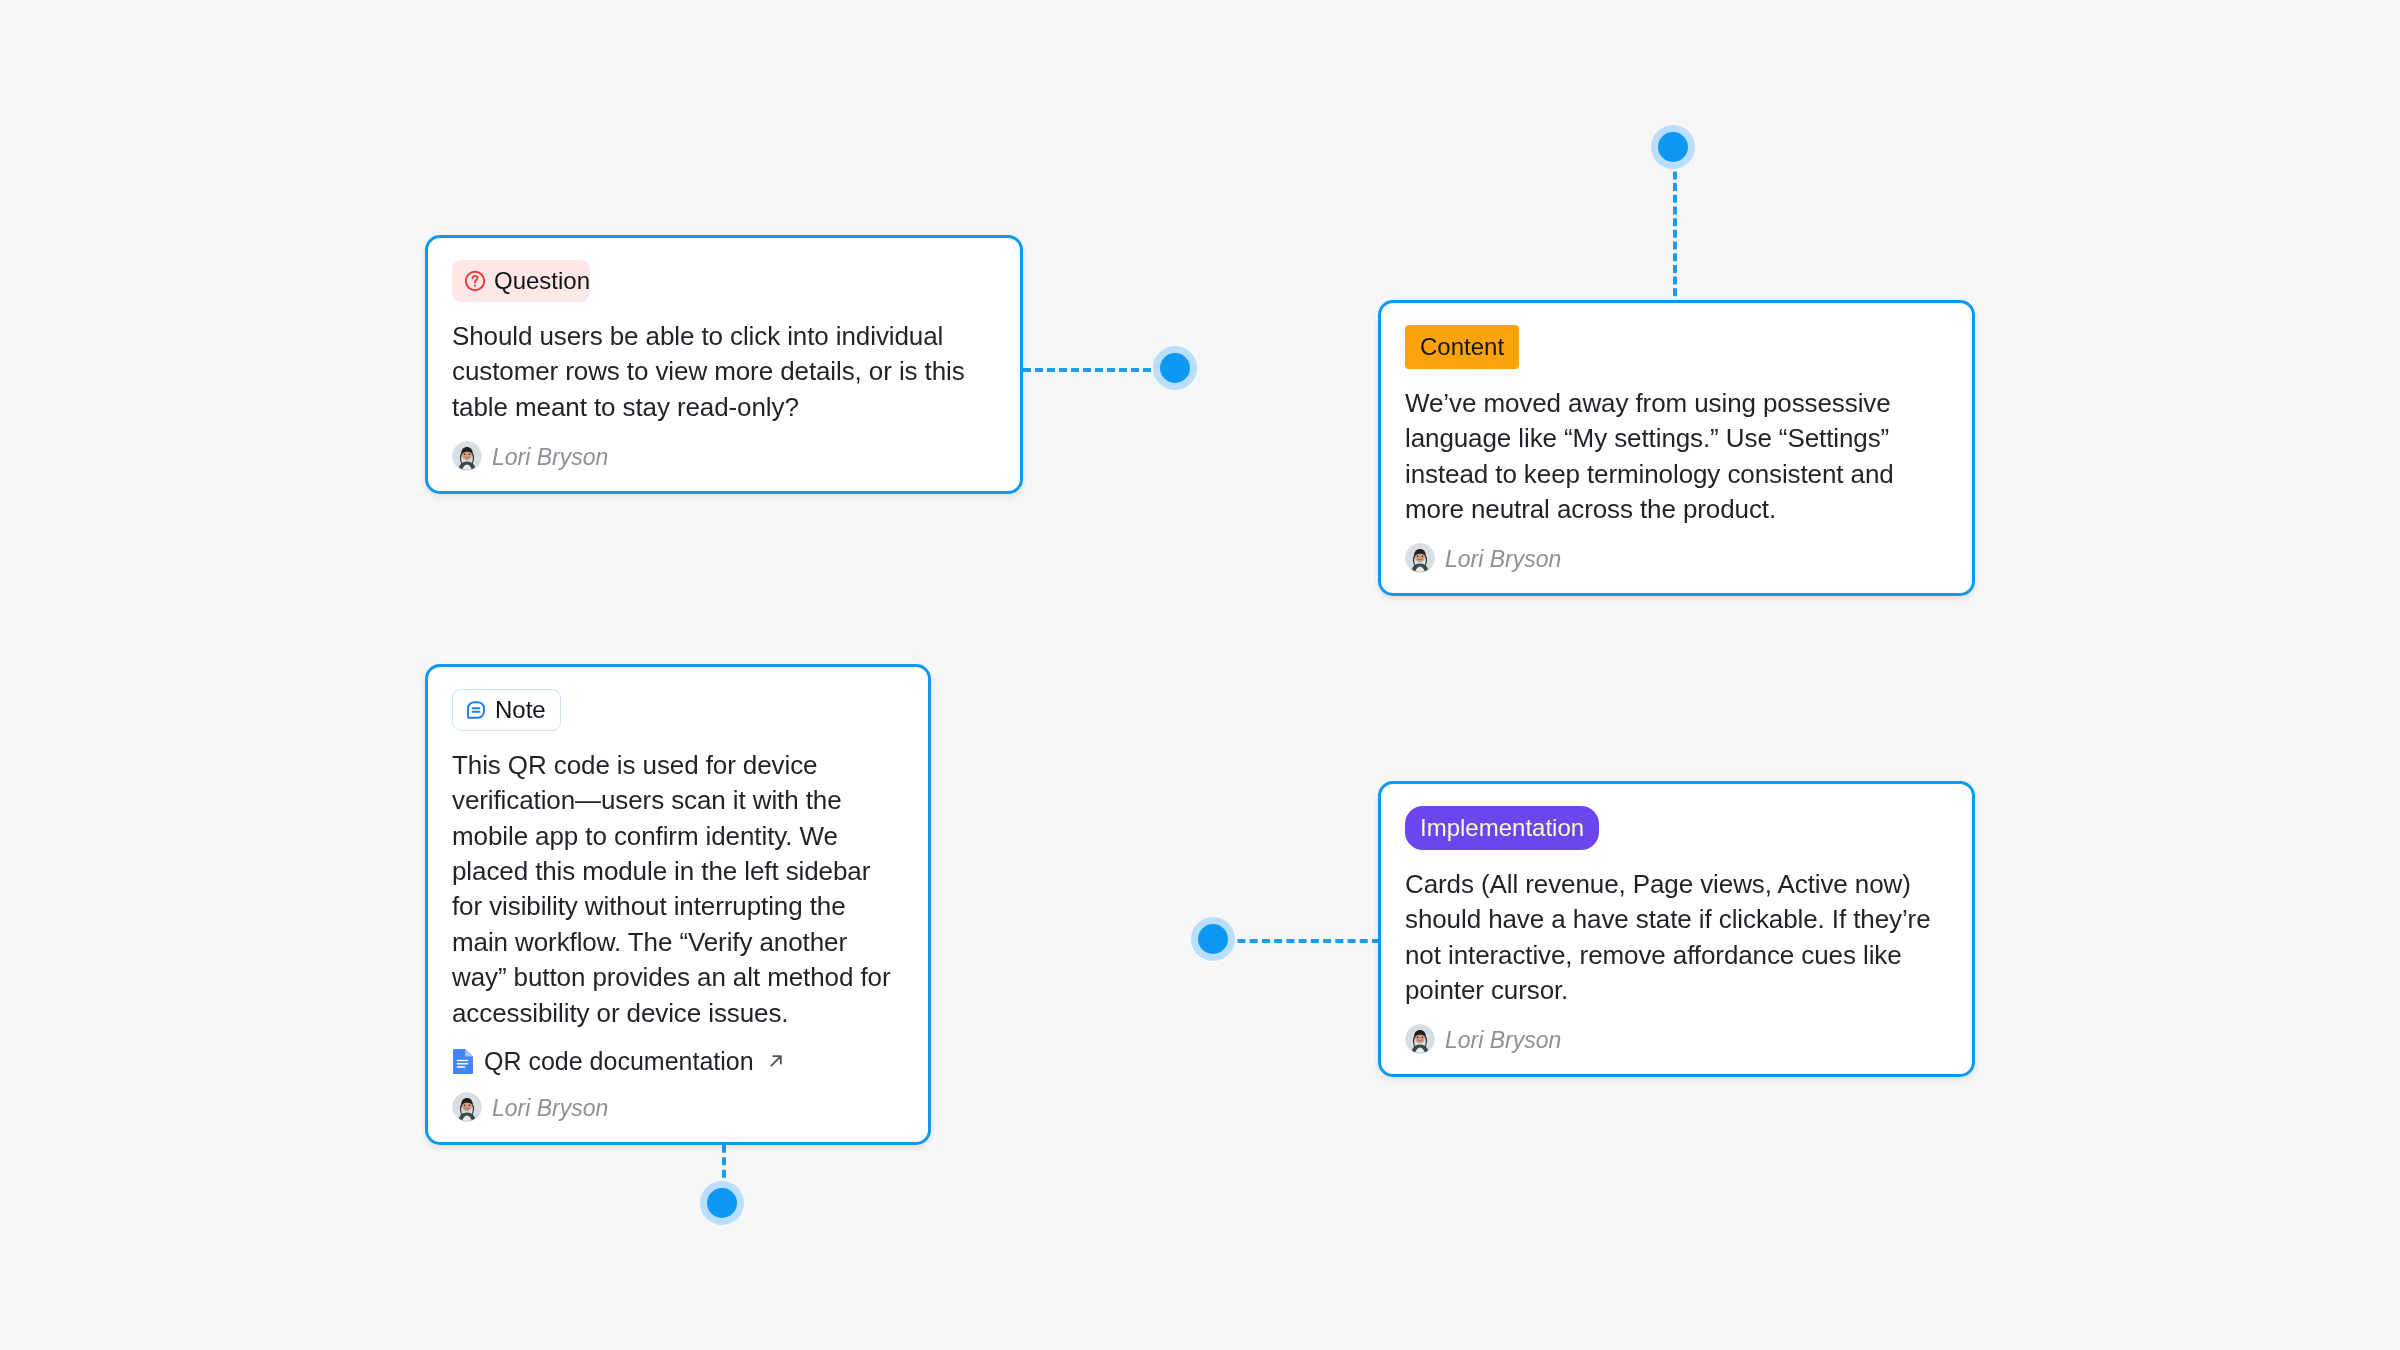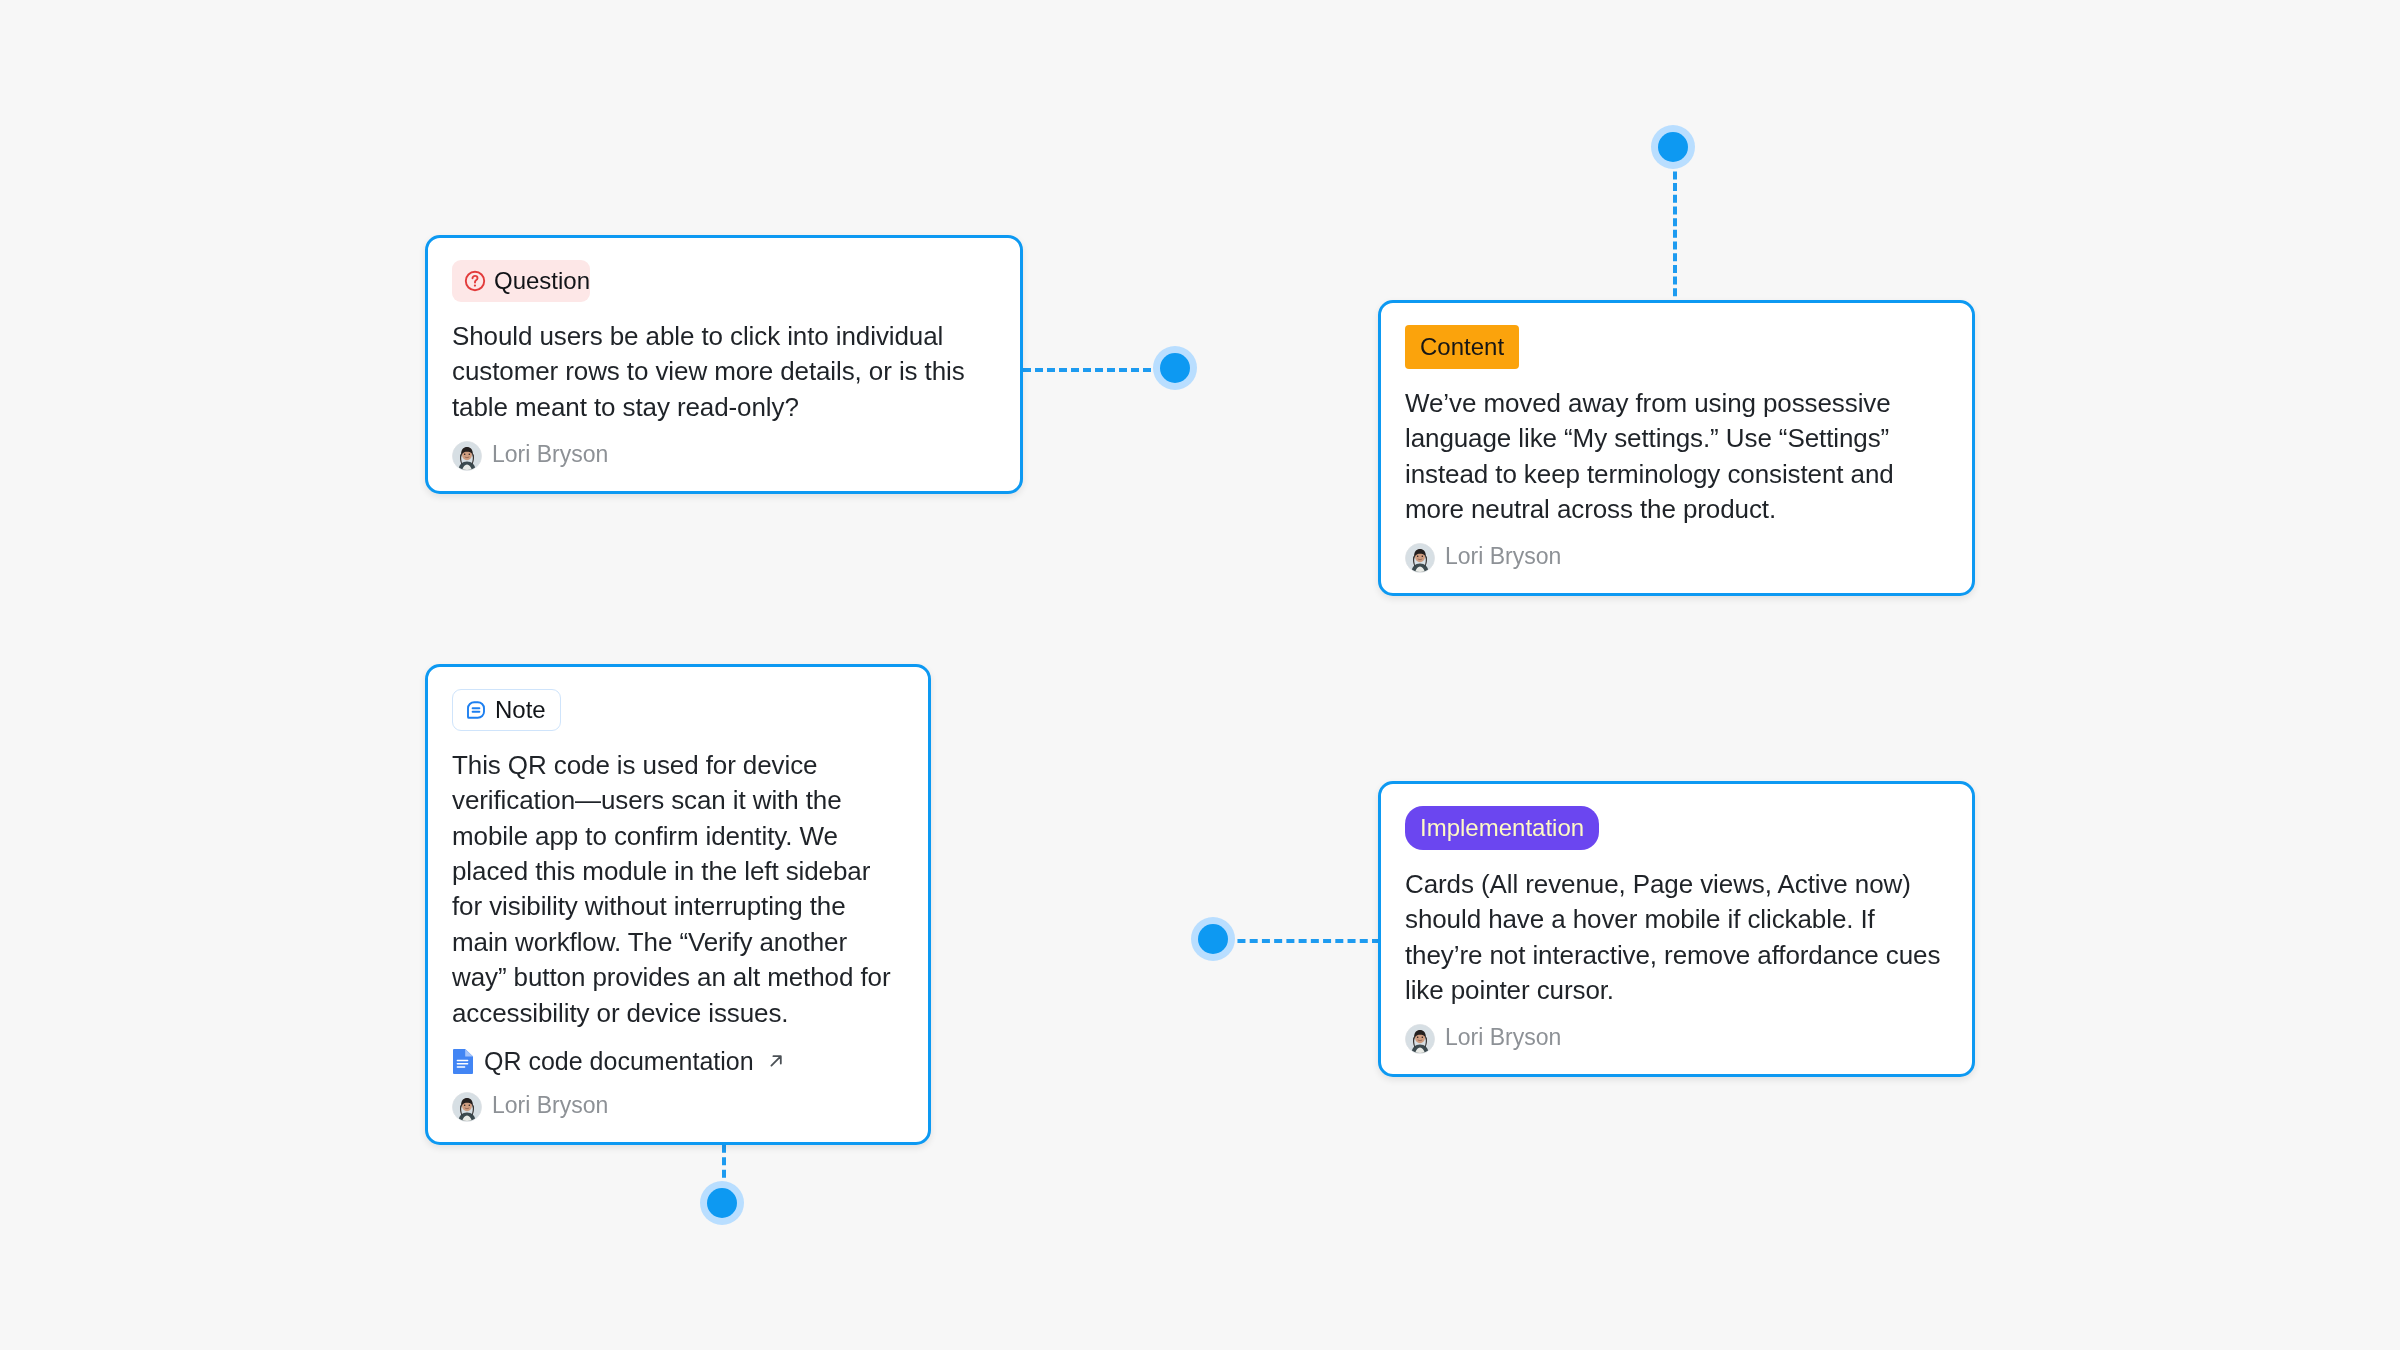--- a/index.html
+++ b/index.html
@@ -91,25 +91,26 @@
   .link-text {
     text-underline-offset: 4px;
     text-decoration-thickness: 1.5px;
   }
   .doc-icon { width: 23px; height: 27px; flex: 0 0 23px; display: block; }
   .ext-icon { width: 20px; height: 20px; flex: 0 0 20px; display: block; margin-left: 3px; }
 
   
   .card-author {
     display: flex;
-    align-items: flex-start;
+    align-items: flex-end;
     gap: 10px;
     margin-top: 16px;
     font-size: 23px;
     color: #8d9196;
+    font-style: italic;
   }
   .avatar {
     width: 30px;
     height: 30px;
     border-radius: 50%;
     flex: 0 0 30px;
     overflow: hidden;
     position: relative;
     background: #cfd9df;
     border: 1px solid #e2e5e8;
@@ -258,21 +259,21 @@
         </svg>
       </span>
       <span>Lori Bryson</span>
     </div>
   </div>
 
   <div class="card" style="left:1378px; top:781px; width:597px;">
     <div class="badge badge-implementation">
       <span>Implementation</span>
     </div>
-    <div class="card-body">Cards (All revenue, Page views, Active now) should have a hover mobile if clickable. If they’re not interactive, remove affordance cues like pointer cursor.</div>
+    <div class="card-body">Cards (All revenue, Page views, Active now) should have a have state if clickable. If they’re not interactive, remove affordance cues like pointer cursor.</div>
     <div class="card-author">
       <span class="avatar">
         <svg viewBox="0 0 40 40">
           <rect width="40" height="40" fill="#d7dfe4"></rect>
           <path d="M8 40c0-7 5.4-12 12-12s12 5 12 12z" fill="#3c4a4f"></path>
           <path d="M13 40c1.5-5 4-8 7-8s5.5 3 7 8z" fill="#e9ebe7"></path>
           <ellipse cx="20" cy="17.5" rx="7.2" ry="8.6" fill="#cf9d80"></ellipse>
           <path d="M11.6 17c0-6.3 3.6-10 8.4-10s8.4 3.7 8.4 10c0 3-.6 5-.6 5 .4-5.6-2-8-7.8-8-4.6 0-7.8 2.2-7.8 8 0 0-.6-2-.6-5z" fill="#25201f"></path>
           <path d="M12 16c-1 6 0 13 1.5 16.5C11 31 9.6 25 10.3 18.5z" fill="#25201f"></path>
           <path d="M28 16c1 6 0 13-1.5 16.5C29 31 30.4 25 29.7 18.5z" fill="#25201f"></path>

